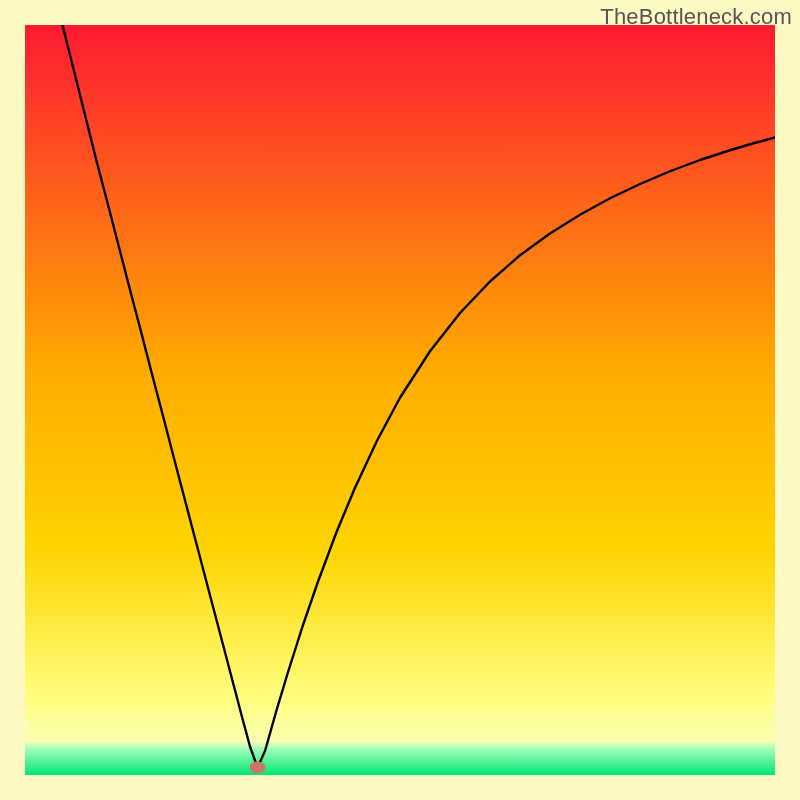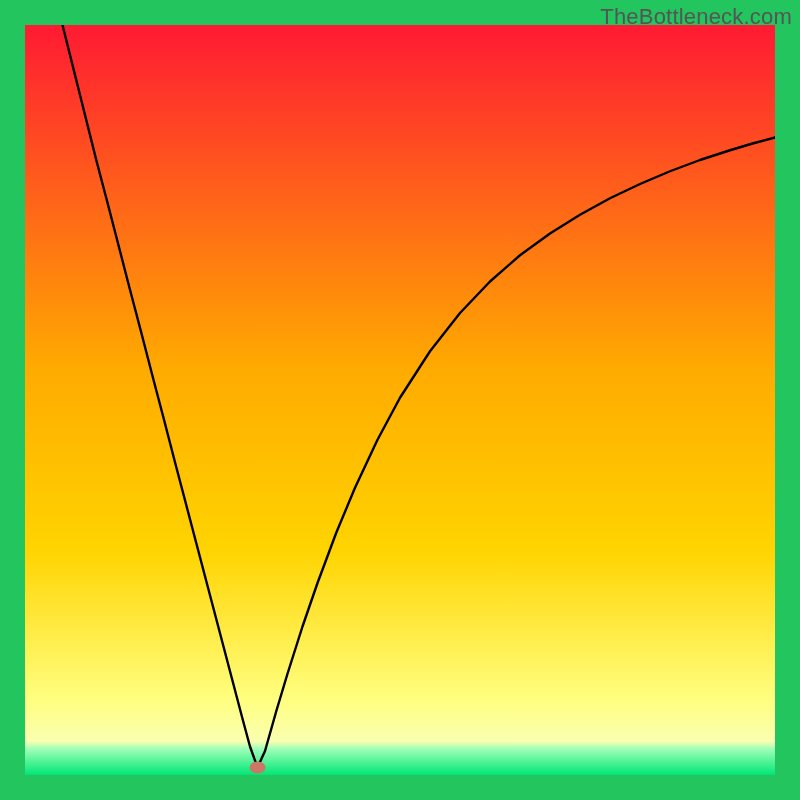--- a/index.html
+++ b/index.html
@@ -6,21 +6,21 @@
     margin: 0;
     padding: 0;
     width: 800px;
     height: 800px;
     overflow: hidden;
     font-family: Arial, sans-serif;
   }
   .frame {
     width: 800px;
     height: 800px;
-    background: #22c55e;
+    background: #fef9c3;
     position: relative;
   }
   .plot-area {
     position: absolute;
     left: 25px;
     top: 25px;
     width: 750px;
     height: 750px;
     overflow: hidden;
   }

